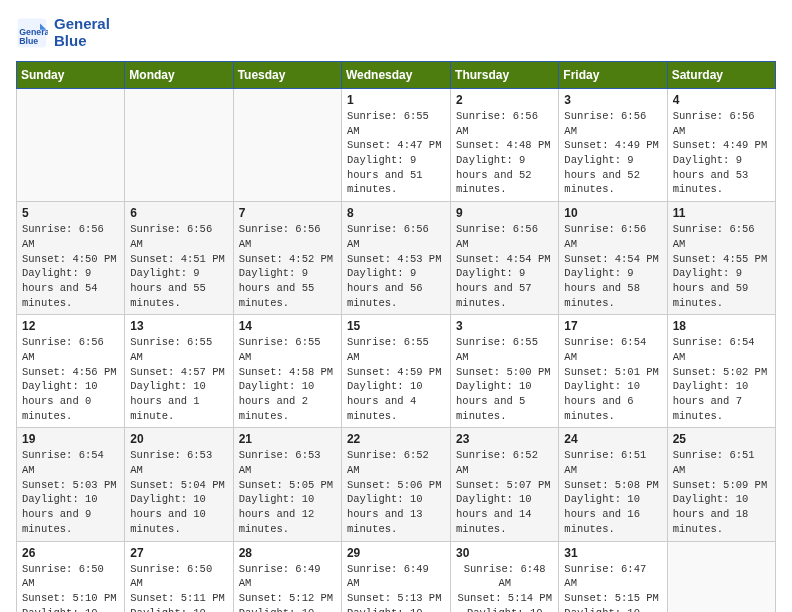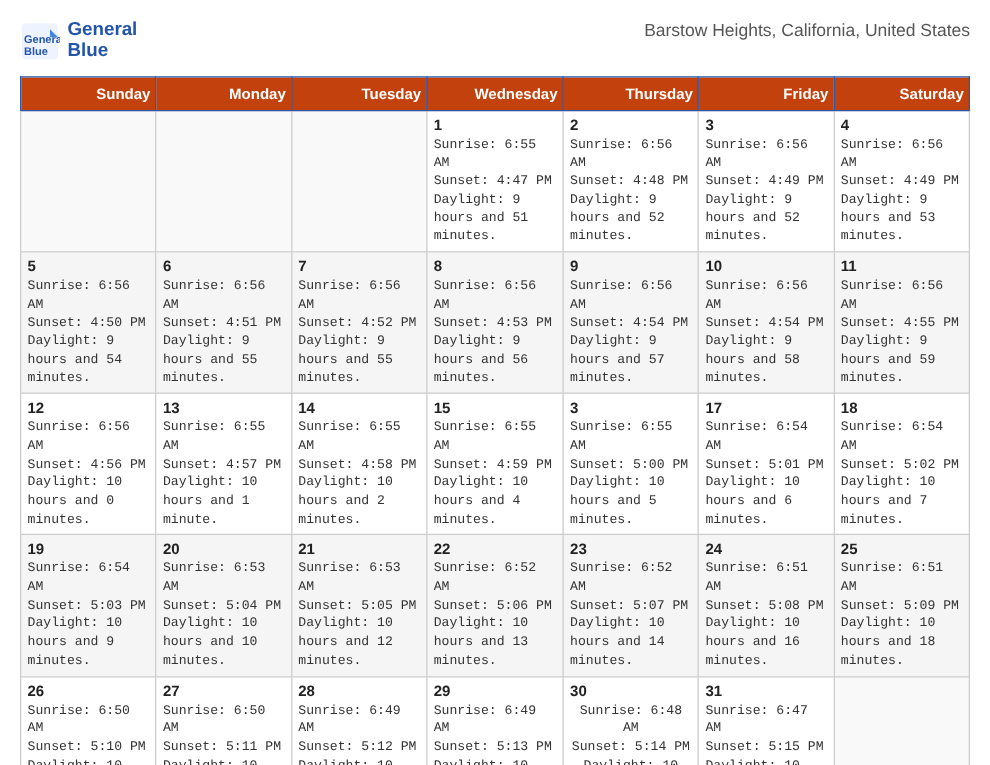--- a/index.html
+++ b/index.html
@@ -36,24 +36,24 @@
     .location {
       font-size: 14px;
       color: #555;
     }
     table {
       width: 100%;
       border-collapse: collapse;
       font-size: 11px;
     }
     thead tr th {
-      background-color: #c2410c;
+      background-color: #4d7c0f;
       color: #fff;
       padding: 6px 4px;
-      text-align: right;
+      text-align: left;
       font-size: 12px;
       font-weight: bold;
       border: 1px solid #2a5aad;
     }
     tbody tr td {
       border: 1px solid #ccc;
       vertical-align: top;
       padding: 4px 5px;
       width: 113px;
       min-height: 80px;
@@ -88,21 +88,20 @@
       <text x="4" y="22" font-size="11" font-weight="bold" fill="#2255aa">General</text>
       <text x="4" y="34" font-size="11" font-weight="bold" fill="#2255aa">Blue</text>
       <polygon points="30,8 38,16 30,16" fill="#4488dd"></polygon>
     </svg>
     <div>
       <div style="font-size:15px;font-weight:bold;color:#2255aa;line-height:1.1">General</div>
       <div style="font-size:15px;font-weight:bold;color:#2255aa;line-height:1.1">Blue</div>
     </div>
   </div>
   <div class="title-block">
-    <div class="location">Barstow Heights, California, United States</div>
   </div>
 </div>
 
 <table>
   <thead>
     <tr>
     <th>Sunday</th>
         <th>Monday</th>
         <th>Tuesday</th>
         <th>Wednesday</th>

